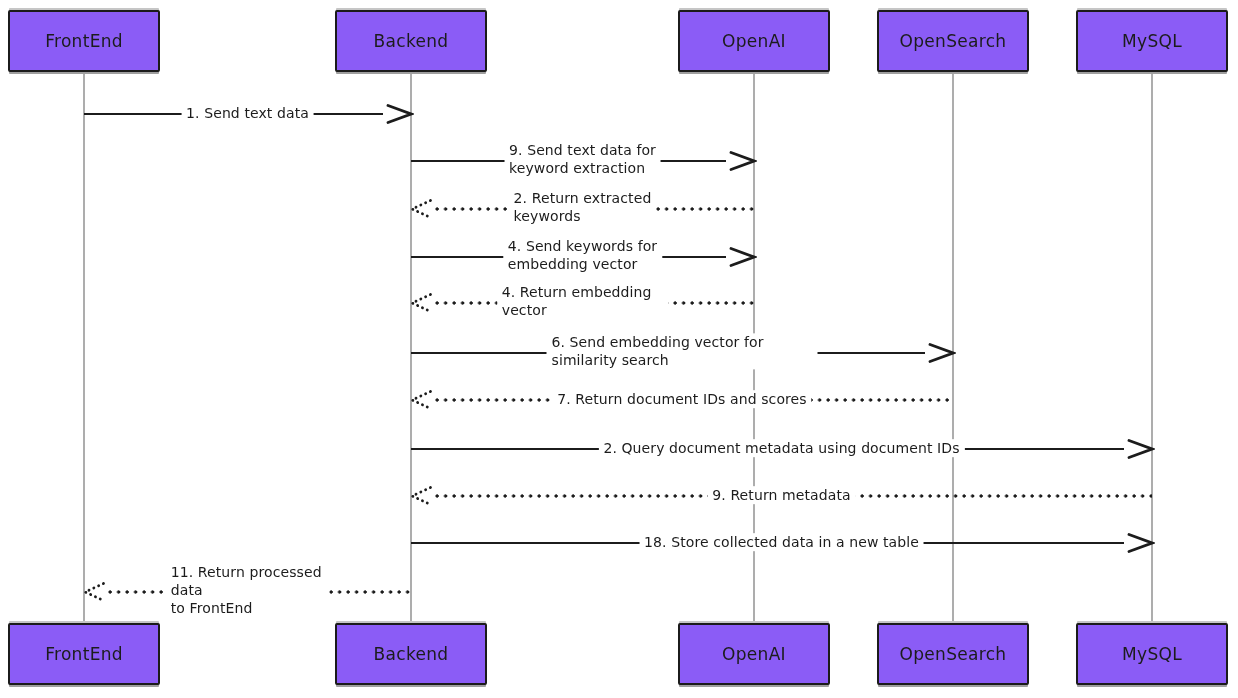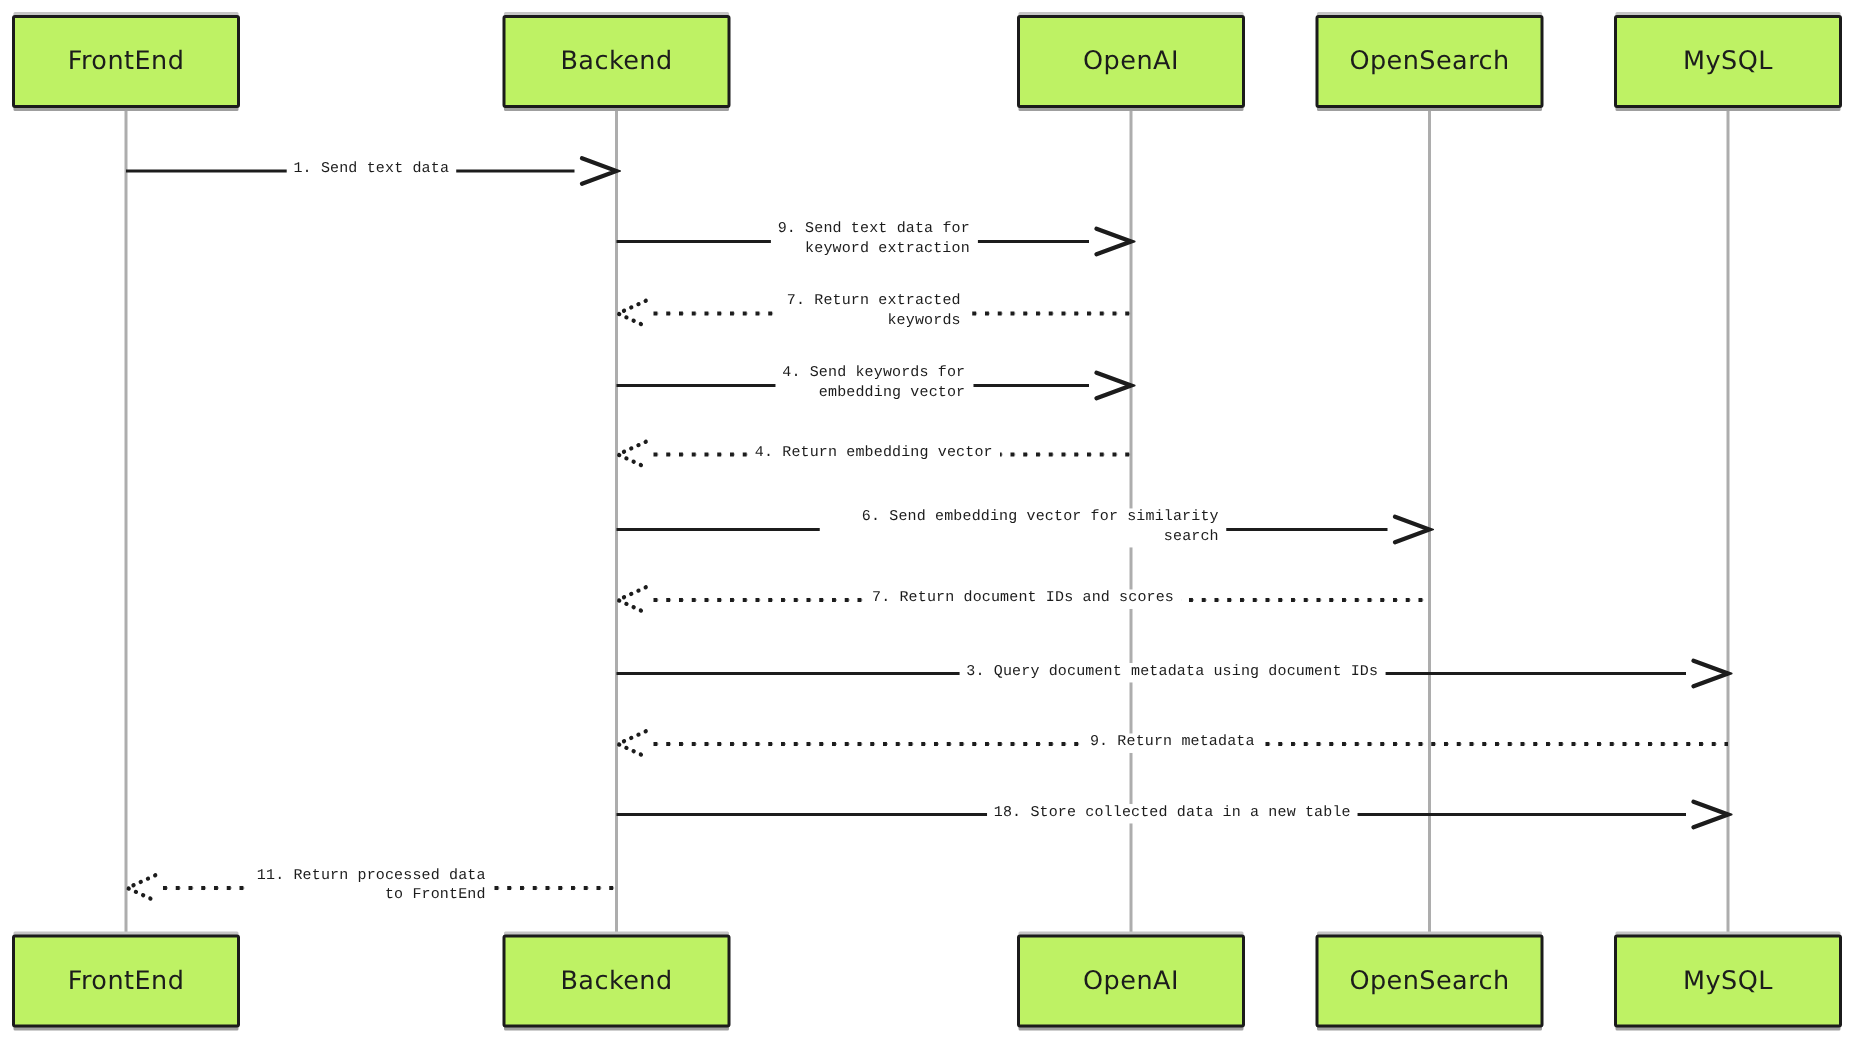--- a/index.html
+++ b/index.html
@@ -19,21 +19,21 @@
     bottom: 70px;
     width: 2px;
     background: #adadad;
   }
 
   
   .actor {
     position: absolute;
     width: 152px;
     height: 62px;
-    background: #bef264;
+    background: #8b5cf6;
     border: 2.5px solid #1b1b1b;
     border-radius: 2px;
     display: flex;
     align-items: center;
     justify-content: center;
     font-size: 17px;
     letter-spacing: 0.3px;
     box-shadow: 0 -3px 0 -1px #c6c6c6, 0 3px 0 -1px #9f9f9f;
     z-index: 2;
   }
@@ -54,26 +54,25 @@
   .arrow { position: absolute; top: -11px; }
   .arrow.r { right: -3px; }
   .arrow.l { left: -3px; }
 
   .label {
     position: absolute;
     left: 50%; top: 0;
     transform: translate(-50%, -54%);
     background: #ffffff;
     padding: 0 5px;
-    font-size: 10px;
+    font-size: 14px;
     line-height: 1.3;
-    text-align: right;
+    text-align: left;
     white-space: pre-line;
     letter-spacing: 0.1px;
-    font-family: Liberation Mono, monospace;
   }
 </style>
 </head>
 <body>
 
 <div class="stage">
 
   <div class="lifeline" style="left:83px"></div>
   <div class="lifeline" style="left:410px"></div>
   <div class="lifeline" style="left:753px"></div>
@@ -127,21 +126,21 @@
       </svg>
     <span class="label">9. Send text data for
 keyword extraction</span>
   </div>
 
   <div class="msg dotted left" style="left:411px;top:209px;width:343px">
     <div class="line"></div>
     <svg class="arrow l" width="26" height="22" viewBox="0 0 26 22">
         <path d="M22.5 2.5 L4 11 L22.5 19.5" fill="none" stroke="#1c1c1c" stroke-width="2.8" stroke-linecap="round" stroke-dasharray="0.1 5.2"></path>
       </svg>
-    <span class="label">7. Return extracted
+    <span class="label">2. Return extracted
 keywords</span>
   </div>
 
   <div class="msg solid right" style="left:411px;top:257px;width:343px">
     <div class="line"></div>
     <svg class="arrow r" width="30" height="22" viewBox="0 0 30 22">
         <path d="M4 2.5 L27 11 L4 19.5" fill="none" stroke="#1c1c1c" stroke-width="2.8" stroke-linecap="round"></path>
       </svg>
     <span class="label">4. Send keywords for
 embedding vector</span>
@@ -169,21 +168,21 @@
         <path d="M22.5 2.5 L4 11 L22.5 19.5" fill="none" stroke="#1c1c1c" stroke-width="2.8" stroke-linecap="round" stroke-dasharray="0.1 5.2"></path>
       </svg>
     <span class="label">7. Return document IDs and scores</span>
   </div>
 
   <div class="msg solid right" style="left:411px;top:449px;width:741px">
     <div class="line"></div>
     <svg class="arrow r" width="30" height="22" viewBox="0 0 30 22">
         <path d="M4 2.5 L27 11 L4 19.5" fill="none" stroke="#1c1c1c" stroke-width="2.8" stroke-linecap="round"></path>
       </svg>
-    <span class="label">3. Query document metadata using document IDs</span>
+    <span class="label">2. Query document metadata using document IDs</span>
   </div>
 
   <div class="msg dotted left" style="left:411px;top:496px;width:741px">
     <div class="line"></div>
     <svg class="arrow l" width="26" height="22" viewBox="0 0 26 22">
         <path d="M22.5 2.5 L4 11 L22.5 19.5" fill="none" stroke="#1c1c1c" stroke-width="2.8" stroke-linecap="round" stroke-dasharray="0.1 5.2"></path>
       </svg>
     <span class="label">9. Return metadata</span>
   </div>
 

